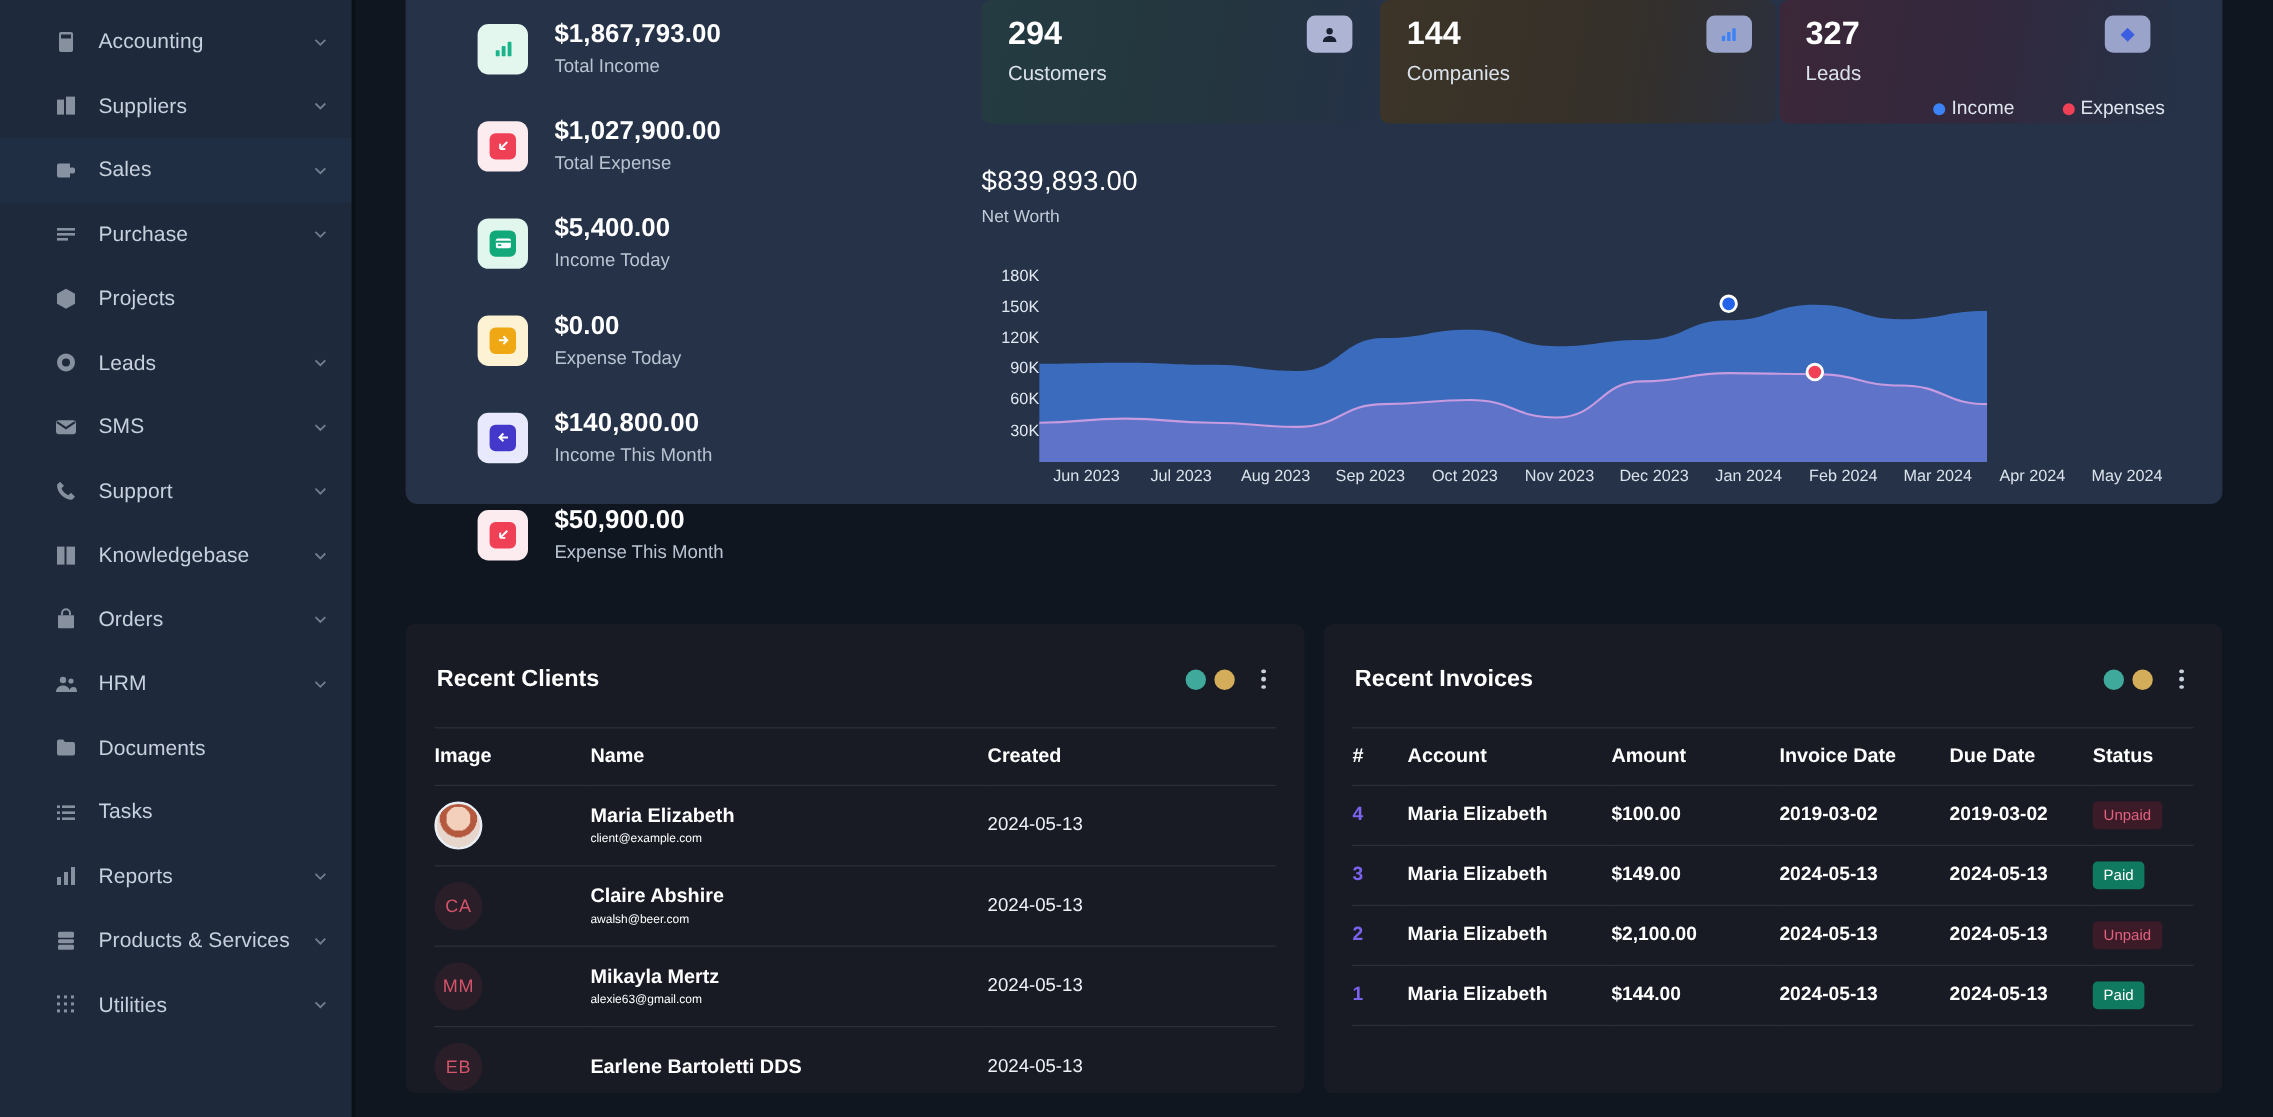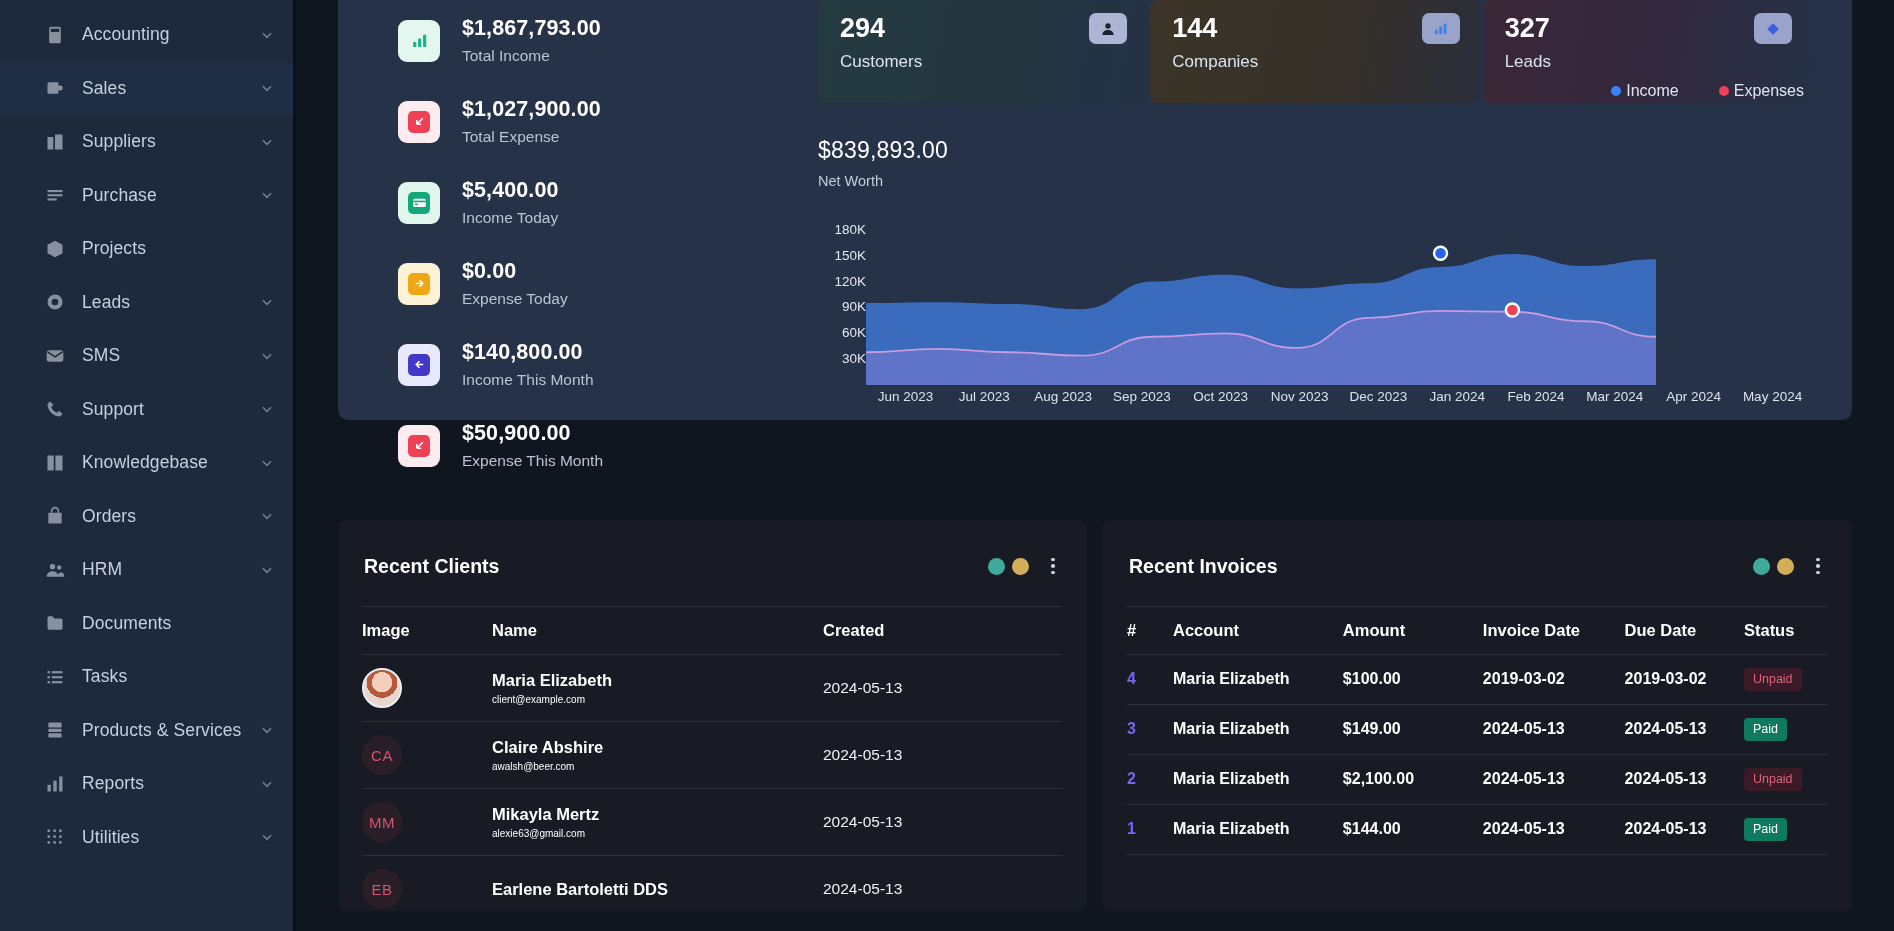--- a/index.html
+++ b/index.html
@@ -184,42 +184,42 @@
             <rect x="7" y="4.5" width="10" height="4" fill="#1e293b"></rect>
           </svg>
         </span>
         <span class="nav-label">Accounting</span>
         <span class="chev">
           <svg viewBox="0 0 24 24" width="14" height="14" fill="none" stroke="currentColor" stroke-width="2.6">
             <path d="M5 9l7 7 7-7"></path>
           </svg>
         </span>
       </div>
+      <div class="nav-item">
+        <span class="nav-icon">
+          <svg width="20" height="20" viewBox="0 0 24 24" fill="currentColor">
+            <rect x="3" y="6" width="7" height="15"></rect>
+            <rect x="12" y="3" width="9" height="18"></rect>
+          </svg>
+        </span>
+        <span class="nav-label">Suppliers</span>
+        <span class="chev">
+          <svg viewBox="0 0 24 24" width="14" height="14" fill="none" stroke="currentColor" stroke-width="2.6">
+            <path d="M5 9l7 7 7-7"></path>
+          </svg>
+        </span>
+      </div>
       <div class="nav-item alt">
         <span class="nav-icon">
           <svg width="20" height="20" viewBox="0 0 24 24" fill="currentColor">
             <path d="M3 7a2 2 0 0 1 2-2h11v14H5a2 2 0 0 1-2-2z"></path>
             <rect x="15" y="9" width="6" height="6" rx="2"></rect>
           </svg>
         </span>
         <span class="nav-label">Sales</span>
-        <span class="chev">
-          <svg viewBox="0 0 24 24" width="14" height="14" fill="none" stroke="currentColor" stroke-width="2.6">
-            <path d="M5 9l7 7 7-7"></path>
-          </svg>
-        </span>
-      </div>
-      <div class="nav-item">
-        <span class="nav-icon">
-          <svg width="20" height="20" viewBox="0 0 24 24" fill="currentColor">
-            <rect x="3" y="6" width="7" height="15"></rect>
-            <rect x="12" y="3" width="9" height="18"></rect>
-          </svg>
-        </span>
-        <span class="nav-label">Suppliers</span>
         <span class="chev">
           <svg viewBox="0 0 24 24" width="14" height="14" fill="none" stroke="currentColor" stroke-width="2.6">
             <path d="M5 9l7 7 7-7"></path>
           </svg>
         </span>
       </div>
       <div class="nav-item">
         <span class="nav-icon">
           <svg width="20" height="20" viewBox="0 0 24 24" fill="currentColor">
             <rect x="3" y="6" width="18" height="2.6"></rect>
@@ -344,41 +344,41 @@
             <rect x="3" y="5" width="3" height="2.6"></rect>
             <rect x="3" y="11" width="3" height="2.6"></rect>
             <rect x="3" y="17" width="3" height="2.6"></rect>
           </svg>
         </span>
         <span class="nav-label">Tasks</span>
       </div>
       <div class="nav-item">
         <span class="nav-icon">
           <svg width="20" height="20" viewBox="0 0 24 24" fill="currentColor">
+            <rect x="3" y="13" width="4" height="8"></rect>
+            <rect x="10" y="8" width="4" height="13"></rect>
+            <rect x="17" y="3" width="4" height="18"></rect>
+          </svg>
+        </span>
+        <span class="nav-label">Reports</span>
+        <span class="chev">
+          <svg viewBox="0 0 24 24" width="14" height="14" fill="none" stroke="currentColor" stroke-width="2.6">
+            <path d="M5 9l7 7 7-7"></path>
+          </svg>
+        </span>
+      </div>
+      <div class="nav-item">
+        <span class="nav-icon">
+          <svg width="20" height="20" viewBox="0 0 24 24" fill="currentColor">
             <rect x="4" y="3" width="16" height="6" rx="1.5"></rect>
             <rect x="4" y="10.5" width="16" height="4" rx="1.5"></rect>
             <rect x="4" y="16" width="16" height="5" rx="1.5"></rect>
           </svg>
         </span>
         <span class="nav-label">Products &amp; Services</span>
-        <span class="chev">
-          <svg viewBox="0 0 24 24" width="14" height="14" fill="none" stroke="currentColor" stroke-width="2.6">
-            <path d="M5 9l7 7 7-7"></path>
-          </svg>
-        </span>
-      </div>
-      <div class="nav-item">
-        <span class="nav-icon">
-          <svg width="20" height="20" viewBox="0 0 24 24" fill="currentColor">
-            <rect x="3" y="13" width="4" height="8"></rect>
-            <rect x="10" y="8" width="4" height="13"></rect>
-            <rect x="17" y="3" width="4" height="18"></rect>
-          </svg>
-        </span>
-        <span class="nav-label">Reports</span>
         <span class="chev">
           <svg viewBox="0 0 24 24" width="14" height="14" fill="none" stroke="currentColor" stroke-width="2.6">
             <path d="M5 9l7 7 7-7"></path>
           </svg>
         </span>
       </div>
       <div class="nav-item">
         <span class="nav-icon">
           <svg width="20" height="20" viewBox="0 0 24 24" fill="currentColor">
             <rect x="3" y="3" width="3" height="3"></rect>

